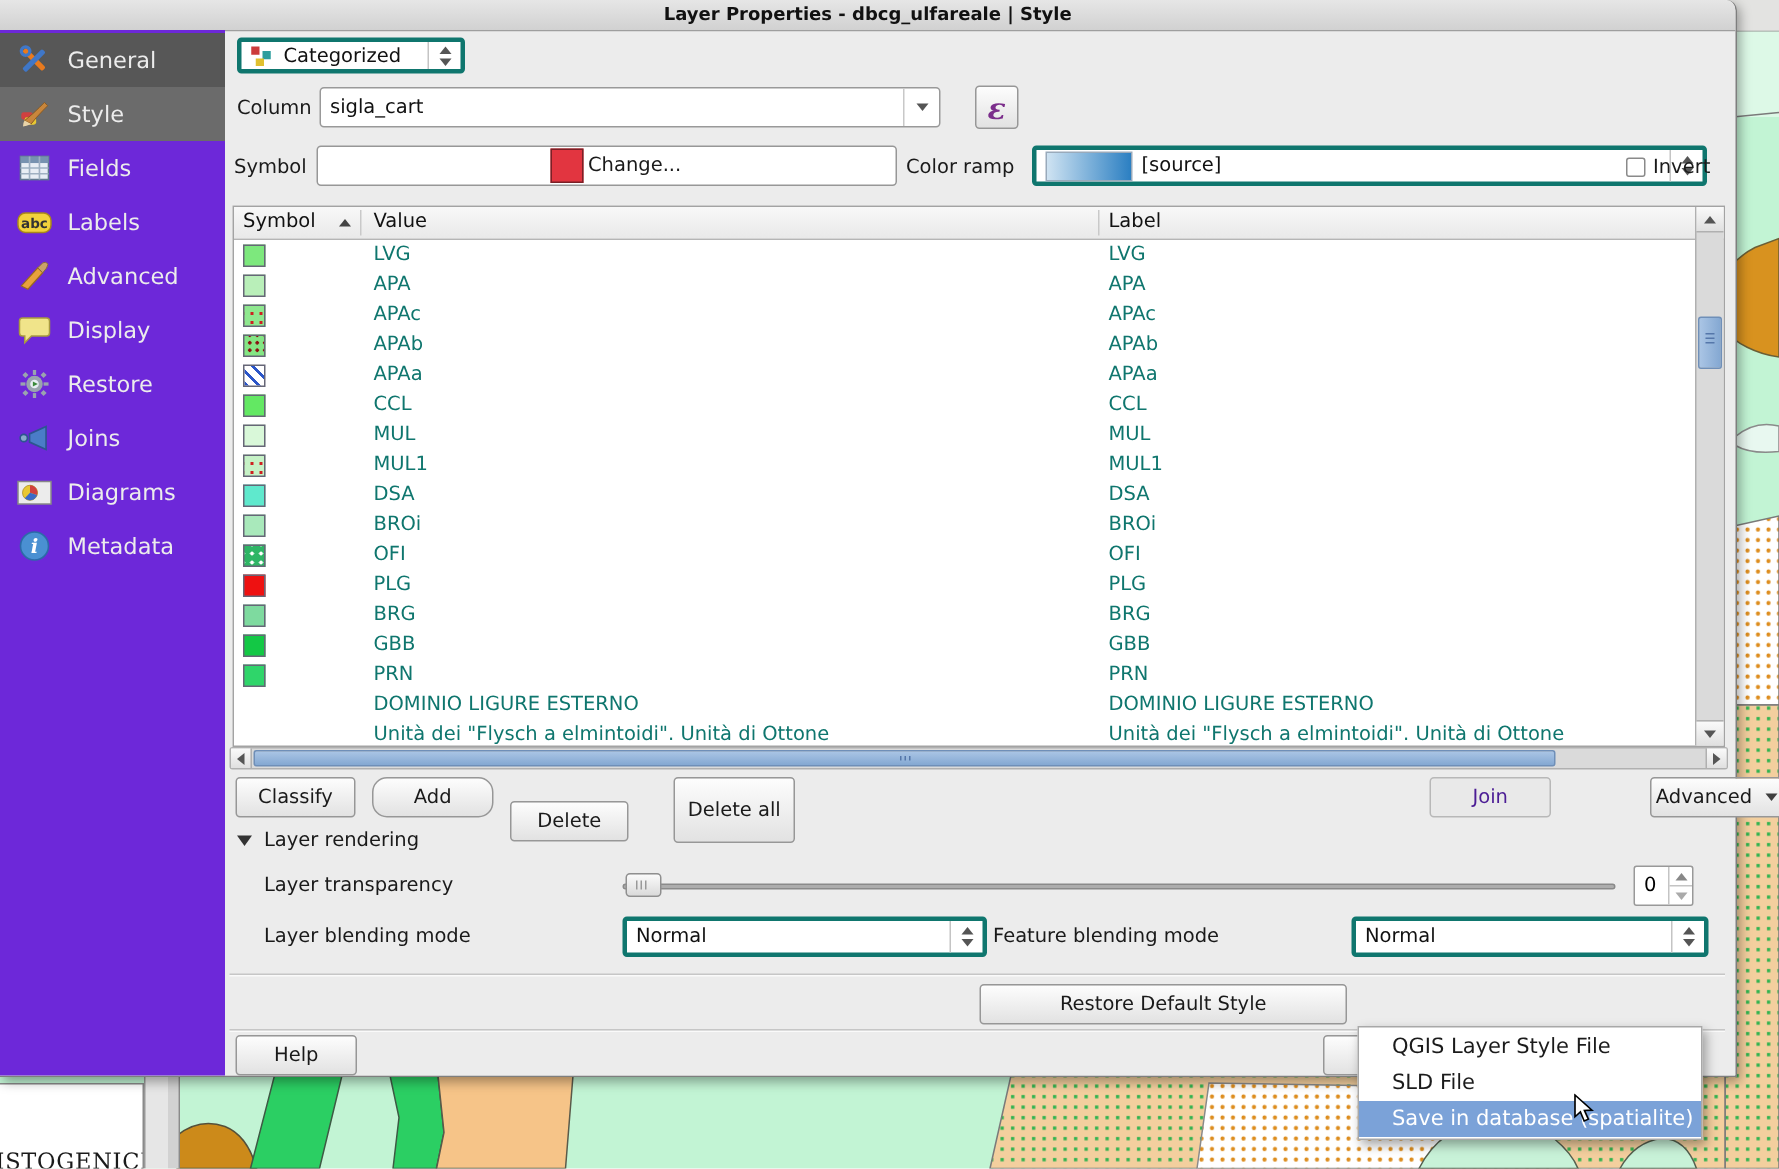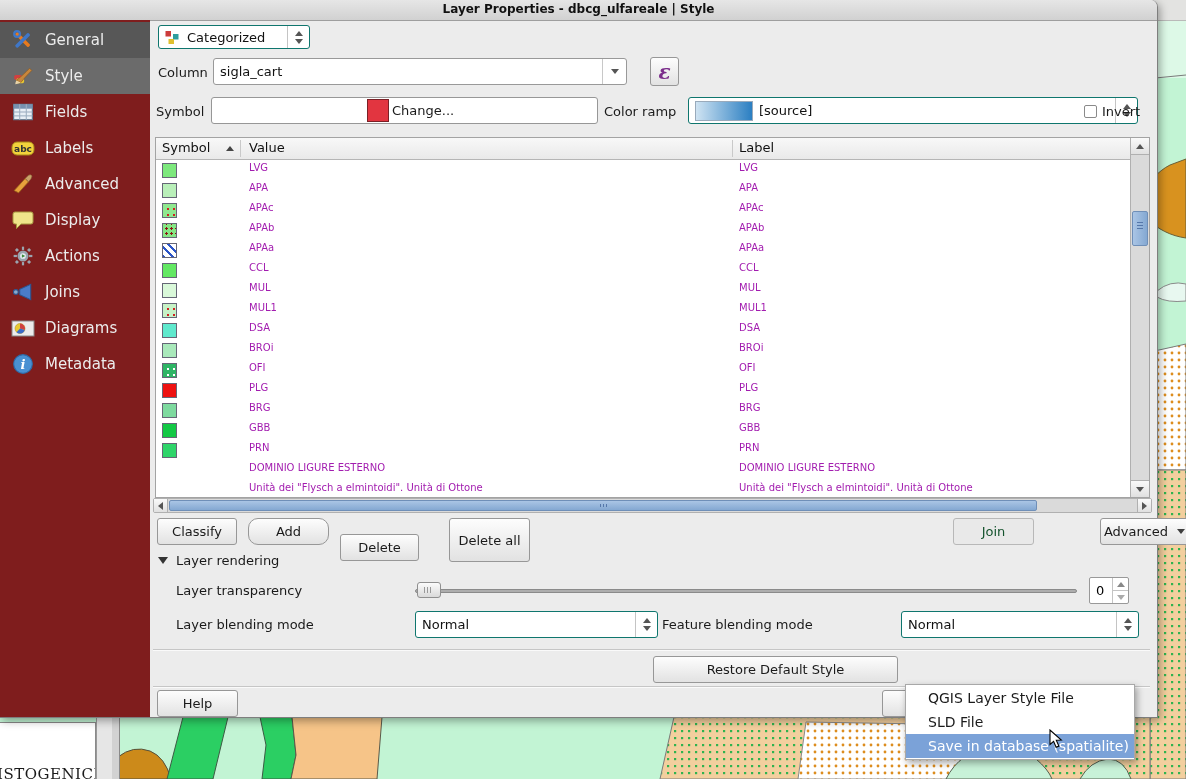--- a/index.html
+++ b/index.html
@@ -16,34 +16,34 @@
     border-left:1px solid #999;border-right:1px solid #8a8a8a;z-index:1;
     box-shadow:inset -7px 0 0 #d2d2d2;}
   
   .dialog{position:absolute;left:0;top:0;width:1157px;height:717px;z-index:2;background:#ececec;
     border-right:1px solid #7e7e7e;border-bottom:1px solid #7e7e7e;border-radius:0 7px 0 0;
     box-shadow:2px 3px 8px rgba(0,0,0,.35);}
   .titlebar{position:absolute;left:0;top:0;right:0;height:20px;
     background:linear-gradient(#e6e6e6,#d1d1d1);border-bottom:1px solid #9e9e9e;
     border-radius:0 7px 0 0;text-align:center;font-size:12px;font-weight:bold;color:#111;line-height:19px;}
   
-  .sidebar{position:absolute;left:0;top:20px;width:150px;bottom:0;background:#7f1d1d;overflow:hidden;padding-top:2px;box-sizing:border-box;}
+  .sidebar{position:absolute;left:0;top:20px;width:150px;bottom:0;background:#6d28d9;overflow:hidden;padding-top:2px;box-sizing:border-box;}
   .side-item{height:36px;display:flex;align-items:center;gap:10px;padding-left:11px;color:#ececec;font-size:15px;}
   .side-item.first{background:#575757;}
   .side-item.selected{background:#6b6b6b;}
   .side-item .ic{width:24px;height:24px;flex:0 0 24px;display:flex;align-items:center;justify-content:center;}
   
   .abs{position:absolute;box-sizing:border-box;}
   .btn{background:linear-gradient(#fdfdfd,#e2e2e2);border:1px solid #979797;border-radius:3px;
     font-size:13px;color:#1a1a1a;display:flex;align-items:center;justify-content:center;}
-  .btn.disabled{color:#14532d;background:#e9e9e9;border-color:#b8b8b8;}
+  .btn.disabled{color:#4c1d95;background:#e9e9e9;border-color:#b8b8b8;}
   .btn.pressed{background:linear-gradient(#cdd1d9,#bac0cb);border-color:#848b98;}
   .chev{width:0;height:0;border-left:4px solid transparent;border-right:4px solid transparent;
     border-top:5px solid #3f3f3f;margin-left:9px;}
-  .select{background:#fff;border:1px solid #0f766e;border-radius:3px;display:flex;align-items:center;
+  .select{background:#fff;border:3px solid #0f766e;border-radius:3px;display:flex;align-items:center;
     font-size:13px;color:#111;padding-left:6px;}
   .spin-seg{margin-left:auto;width:21px;align-self:stretch;border-left:1px solid #c4c4c4;
     display:flex;flex-direction:column;align-items:center;justify-content:center;gap:3px;}
   .tri-up{width:0;height:0;border-left:4px solid transparent;border-right:4px solid transparent;border-bottom:5px solid #555;}
   .tri-down{width:0;height:0;border-left:4px solid transparent;border-right:4px solid transparent;border-top:5px solid #555;}
   .lbl{position:absolute;font-size:13px;color:#1a1a1a;}
   .hline{position:absolute;height:1px;background:#c6c6c6;box-shadow:0 1px 0 #fafafa;}
   
   .renderer-select{left:158px;top:25px;width:152px;height:24px;}
   .renderer-select .ic{margin-right:7px;}
@@ -61,21 +61,21 @@
   .checkbox{left:1084px;top:105px;width:13px;height:13px;background:#fff;border:1px solid #8a8a8a;border-radius:2px;}
   
   .cat-table{left:155px;top:137px;width:995px;height:361px;background:#fff;border:1px solid #a3a3a3;}
   .tbl-header{position:absolute;left:0;top:0;right:0;height:21px;background:linear-gradient(#f8f8f8,#e9e9e9);
     border-bottom:1px solid #b5b5b5;font-size:13px;color:#111;}
   .hcell{position:absolute;top:2px;}
   .hsep{position:absolute;top:2px;bottom:2px;width:1px;background:#c9c9c9;}
   .sort-caret{position:absolute;left:70px;top:8px;width:0;height:0;border-left:4px solid transparent;
     border-right:4px solid transparent;border-bottom:5px solid #444;}
   .rows{position:absolute;left:0;top:21px;right:18px;bottom:0;overflow:hidden;padding-top:2px;}
-  .trow{height:20px;position:relative;font-size:10px;color:#a21caf;}
+  .trow{height:20px;position:relative;font-size:13px;color:#0f766e;}
   .trow .sw{position:absolute;left:6px;top:2px;width:15px;height:15px;border:1px solid #667;box-sizing:border-box;}
   .trow .val{position:absolute;left:93px;top:1px;white-space:nowrap;}
   .trow .lab{position:absolute;left:583px;top:1px;white-space:nowrap;}
   .p-red-dots{background-image:radial-gradient(#cf2020 1.1px,rgba(0,0,0,0) 1.2px);background-size:6px 6px;background-position:2px 2px;}
   .p-darkred-dots{background-image:radial-gradient(#8a1010 1.1px,rgba(0,0,0,0) 1.2px);background-size:5px 5px;background-position:1px 2px;}
   .p-white-dots{background-image:radial-gradient(#fff 1.3px,rgba(0,0,0,0) 1.4px);background-size:6px 6px;background-position:2px 2px;}
   .p-blue-stripes{background-image:repeating-linear-gradient(45deg,#2b55c8 0 2px,rgba(0,0,0,0) 2px 6px);background-color:#fff;}
   .vscroll{position:absolute;right:0;top:0;width:18px;bottom:0;background:#dadada;border-left:1px solid #b0b0b0;}
   .vs-btn{height:16px;background:linear-gradient(#fafafa,#e0e0e0);display:flex;align-items:center;justify-content:center;}
   .vs-btn.top{border-bottom:1px solid #b0b0b0;}
@@ -234,21 +234,21 @@
                 <rect x="3.2" y="3.2" width="2.6" height="2.6" transform="rotate(45 4.5 4.5)"></rect>
                 <rect x="14.2" y="3.2" width="2.6" height="2.6" transform="rotate(45 15.5 4.5)"></rect>
                 <rect x="3.2" y="14.2" width="2.6" height="2.6" transform="rotate(45 4.5 15.5)"></rect>
                 <rect x="14.2" y="14.2" width="2.6" height="2.6" transform="rotate(45 15.5 15.5)"></rect>
               </g>
             </g>
             <circle cx="10" cy="10" r="2.6" fill="#e8eef4"></circle>
             <path d="M9 8.5 L12 10 L9 11.5 Z" fill="#3a8a3a"></path>
           </svg>
         </span>
-        <span>Actions</span>
+        <span>Restore</span>
       </div>
       <div class="side-item">
         <span class="ic">
           <svg width="22" height="22" viewBox="0 0 20 20">
             <path d="M17 3 L17 17 L7 12.5 L7 7.5 Z" fill="#4a7cc8" stroke="#2d5590"></path>
             <circle cx="3.5" cy="10" r="2.2" fill="#88aacc" stroke="#2d5590"></circle>
           </svg>
         </span>
         <span>Joins</span>
       </div>

